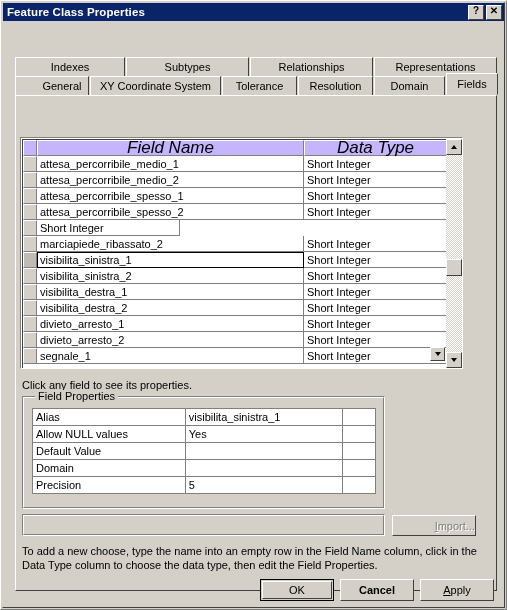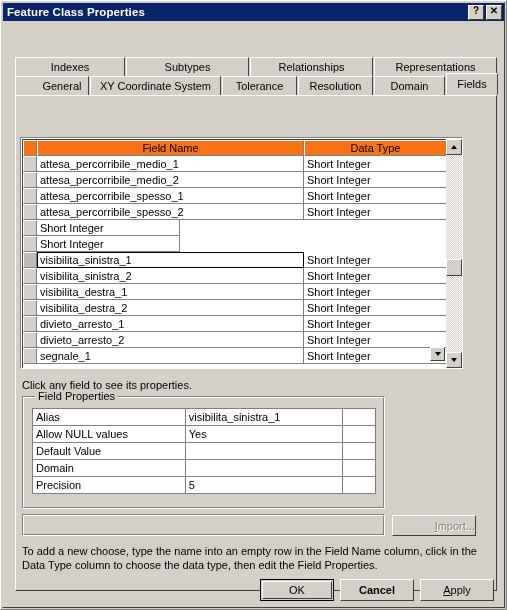--- a/index.html
+++ b/index.html
@@ -151,30 +151,31 @@
     box-sizing: border-box;
     background: #ffffff;
   }
   .grid-head {
     display: flex;
     height: 16px;
     box-sizing: border-box;
   }
   .hcell {
     box-sizing: border-box;
-    background: #f97316;
+    background: #c4b5fd;
     border-right: 1px solid #808080;
     border-bottom: 1px solid #808080;
     border-top: 1px solid #ffffff;
     border-left: 1px solid #ffffff;
     display: flex;
     align-items: center;
     justify-content: center;
-    font-size: 11px;
+    font-size: 17px;
     cursor: default;
+    font-style: italic;
   }
   .hcell.sel-col { width: 14px; }
   .hcell.name-col { width: 267px; }
   .hcell.type-col { width: 143px; }
 
   .grid-row {
     display: flex;
     height: 16px;
     box-sizing: border-box;
     background: #ffffff;
@@ -499,20 +500,21 @@
                 <div class="rcell sel-col"></div>
                 <div class="rcell name-col">attesa_percorribile_spesso_2</div>
                 <div class="rcell type-col">Short Integer</div>
               </div>
               <div class="grid-row">
                 <div class="rcell sel-col"></div>
                 <div class="rcell type-col">Short Integer</div>
               </div>
               <div class="grid-row">
                 <div class="rcell sel-col"></div>
+                <div class="rcell name-col">marciapiede_ribassato_2</div>
                 <div class="rcell type-col">Short Integer</div>
               </div>
               <div class="grid-row selected">
                 <div class="rcell sel-col"></div>
                 <div class="rcell name-col">visibilita_sinistra_1</div>
                 <div class="rcell type-col">Short Integer</div>
               </div>
               <div class="grid-row">
                 <div class="rcell sel-col"></div>
                 <div class="rcell name-col">visibilita_sinistra_2</div>

